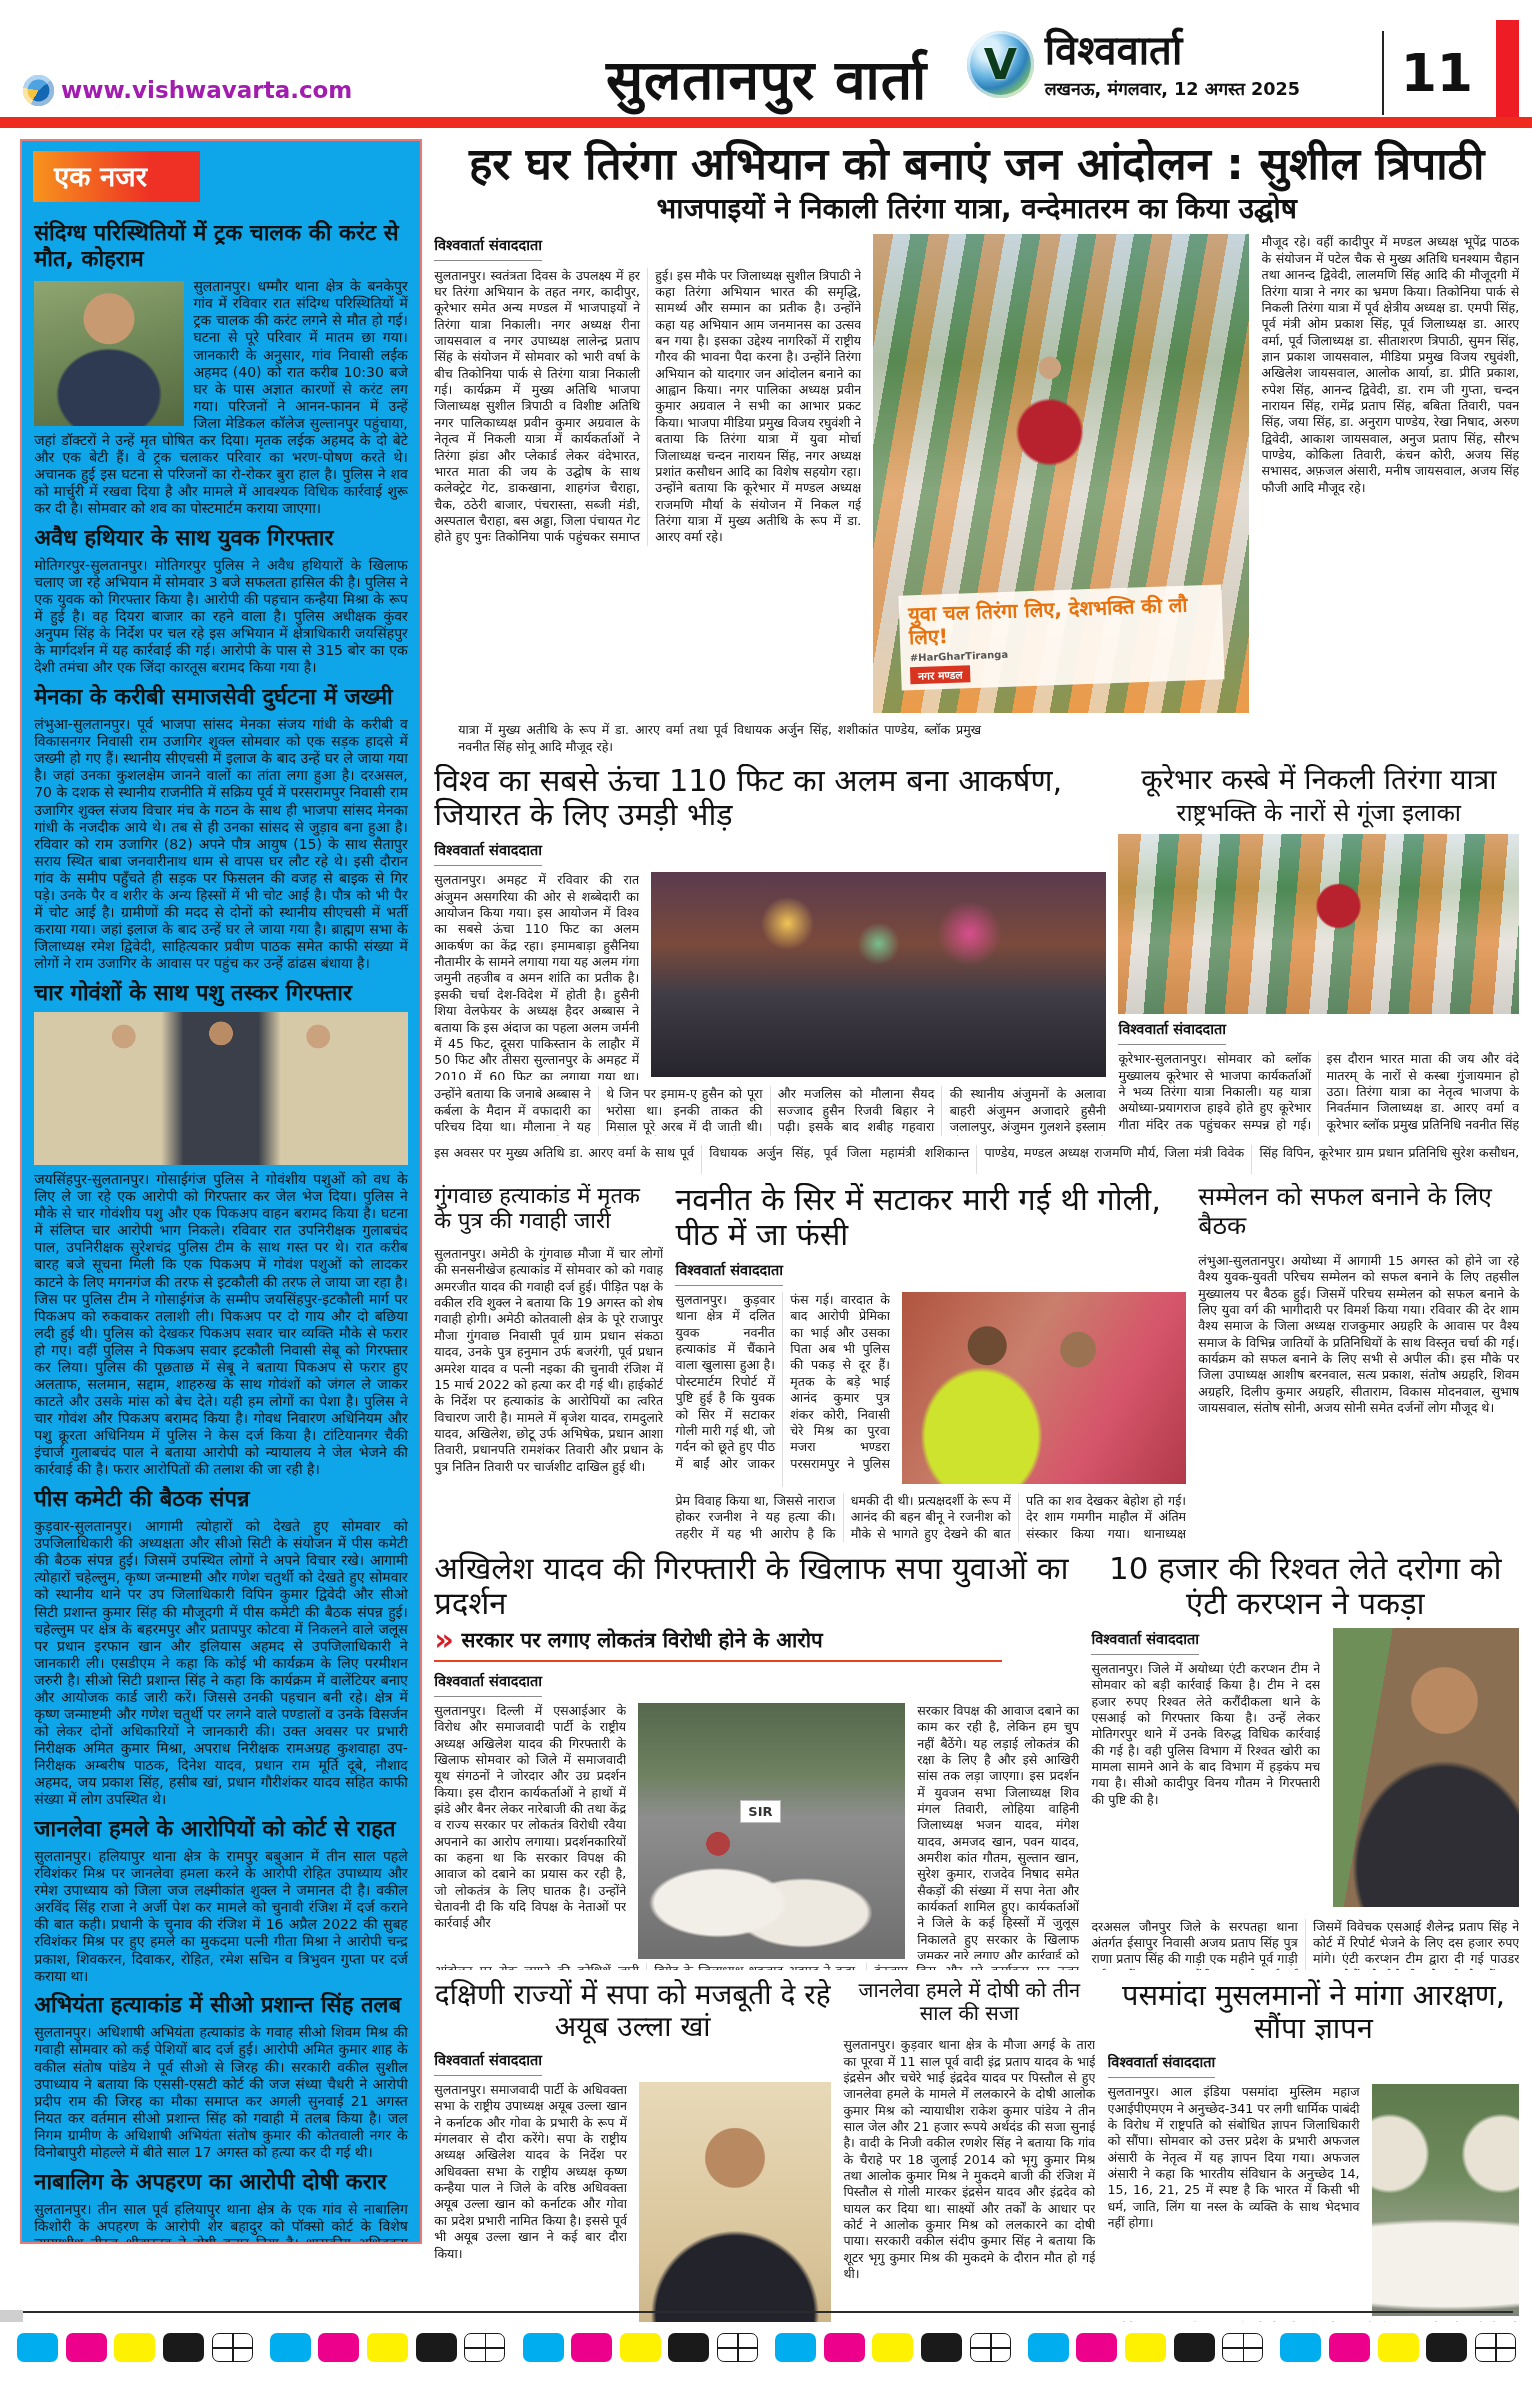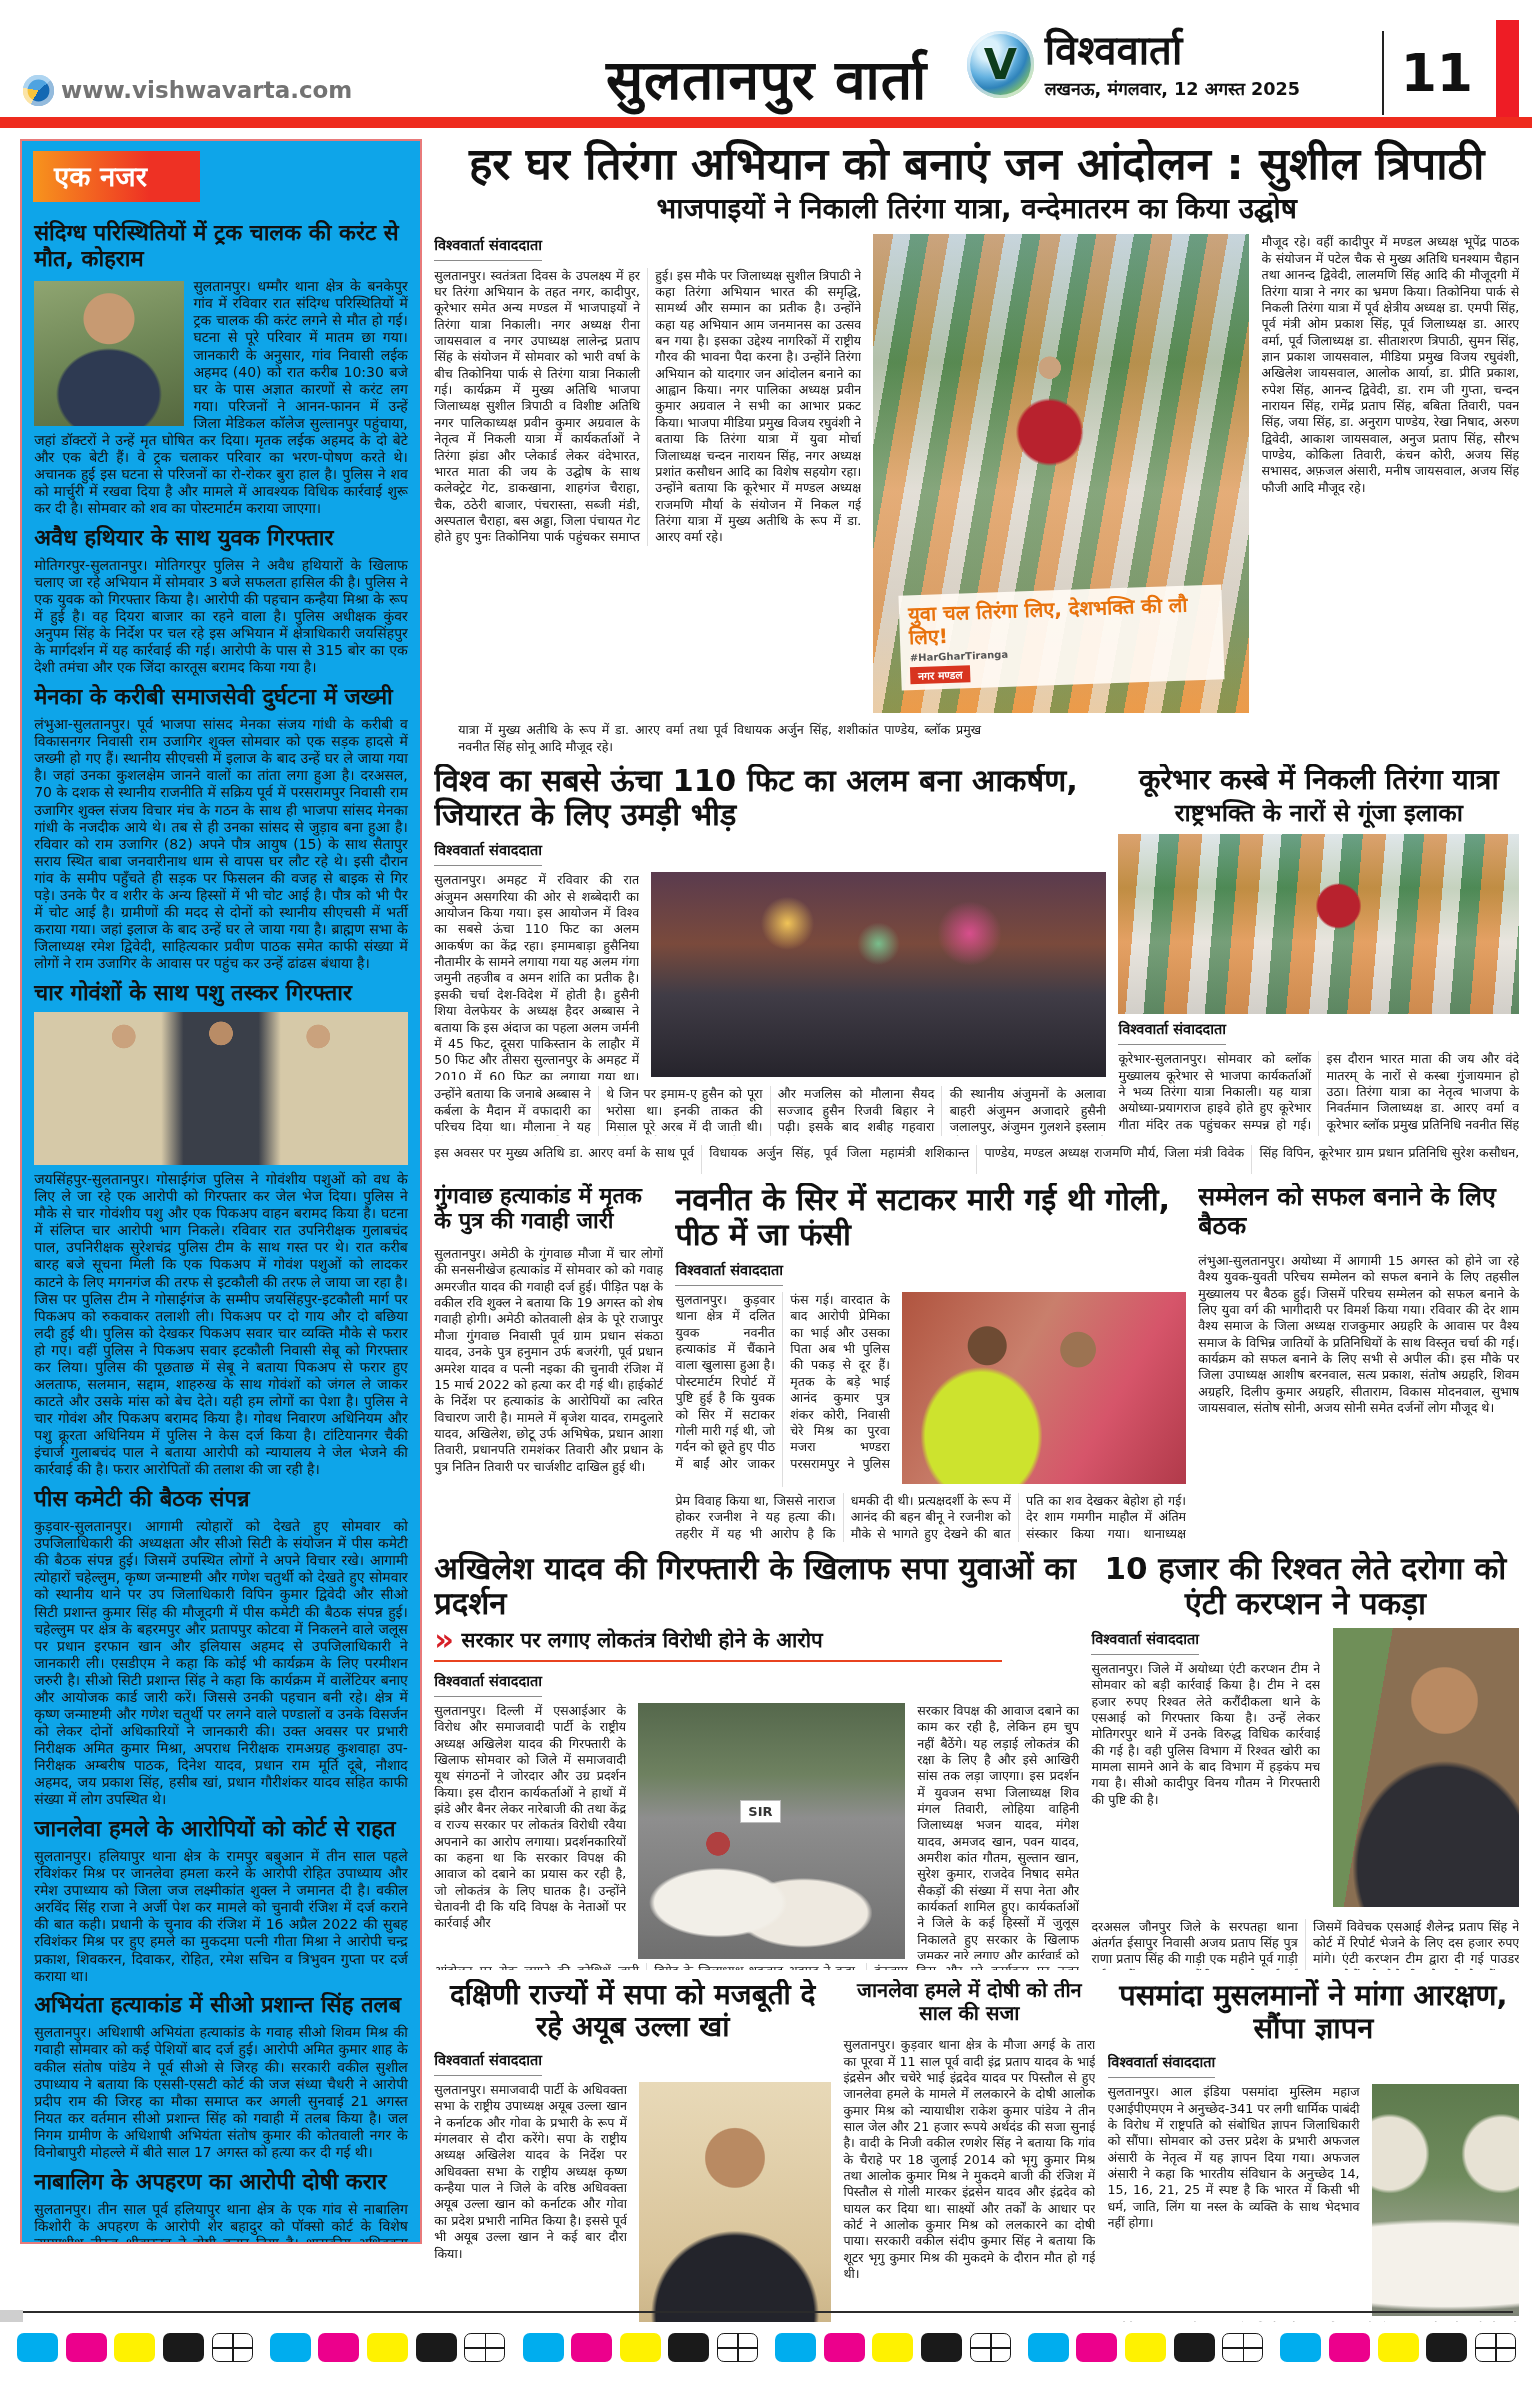--- a/index.html
+++ b/index.html
@@ -5,21 +5,21 @@
   html,body{margin:0;padding:0;}
   body{font-family:"DejaVu Sans","Liberation Sans",sans-serif;background:#fff;color:#111;}
   .page{position:relative;width:1533px;height:2389px;background:#fff;overflow:hidden;}
 
   
   header{position:relative;height:134px;}
   .hdr-left{position:absolute;left:23px;top:75px;display:flex;align-items:center;gap:7.6px;}
   .e-icon{width:30.5px;height:30.5px;border-radius:50%;display:inline-block;
     background:conic-gradient(from 210deg,#f6c43c 0 70deg,#4ea3e0 70deg 200deg,#1268b3 200deg 360deg);
     box-shadow:inset 0 0 0 4.6px rgba(255,255,255,.55);}
-  .site-url{font-size:23px;font-weight:800;color:#737373;}
+  .site-url{font-size:23px;font-weight:800;color:#a21caf;}
   .hdr-center{position:absolute;left:0;right:0;top:40px;text-align:center;font-size:55px;font-weight:900;letter-spacing:0.8px;}
   .hdr-brand{position:absolute;right:233px;top:29px;display:flex;align-items:center;gap:10.7px;}
   .logo{width:67px;height:67px;border-radius:50%;position:relative;flex:0 0 auto;
     background:radial-gradient(circle at 32% 28%,#d9f0fb 0 16%,#63b1e0 42%,#2f83ba 58%,#7fc06e 76%,#3e8a46 100%);
     box-shadow:inset 0 0 0 3.1px rgba(255,255,255,.6);}
   .logo-v{position:absolute;inset:0;display:flex;align-items:center;justify-content:center;
     font-size:43px;font-weight:900;color:#0d3c1c;text-shadow:0 0 3.1px #fff;}
   .brand-name{font-size:40px;font-weight:900;line-height:1.05;}
   .brand-date{font-size:17.6px;font-weight:700;margin-top:4.6px;text-align:right;}
   .pageno-wrap{position:absolute;right:60px;top:30.5px;height:84px;display:flex;align-items:center;
@@ -54,21 +54,21 @@
   
   .headline1{font-size:44px;font-weight:900;text-align:center;line-height:1.1;margin:1.5px 0 0;}
   .headline2{font-size:28px;font-weight:800;text-align:center;line-height:1.15;margin:4.6px 0 0;}
   .byline{display:inline-block;font-size:14.5px;font-weight:800;border-bottom:1.5px solid #8a8a8a;
     padding-bottom:6px;margin:0 0 6.1px;}
   .bodytxt{font-size:12.6px;line-height:1.3;text-align:justify;}
   .cols2{column-count:2;column-gap:15.3px;column-rule:0.8px solid #ddd;}
   .cols3{column-count:3;column-gap:15.3px;column-rule:0.8px solid #ddd;}
   .cols4{column-count:4;column-gap:15.3px;column-rule:0.8px solid #ddd;}
   .row{display:flex;gap:12.2px;}
-  .h3{font-weight:700;line-height:1.14;margin:0 0 6.1px;}
+  .h3{font-weight:400;line-height:1.14;margin:0 0 6.1px;}
 
   
   .ph-lead{width:376px;height:495px;flex:0 0 auto;
     background:radial-gradient(circle 34px at 47% 40%,#b8222e 90%,transparent),
     radial-gradient(circle 11.5px at 47% 27%,#caa27d 95%,transparent),
     repeating-linear-gradient(100deg,rgba(255,140,40,.45) 0 20px,rgba(255,255,255,.42) 20px 37px,rgba(46,125,50,.45) 37px 55px),
     linear-gradient(180deg,#9fb7c4 0%,#7a936b 26%,#cfc8ba 52%,#bdb09c 74%,#e0a75e 100%);}
   .banner{position:absolute;left:7%;right:7%;bottom:9%;background:rgba(255,250,243,.94);
     padding:7.6px 9.2px 6.1px;text-align:left;transform:rotate(-2deg);}
   .banner .b1{font-size:20px;font-weight:900;color:#e8720c;line-height:1.15;}

